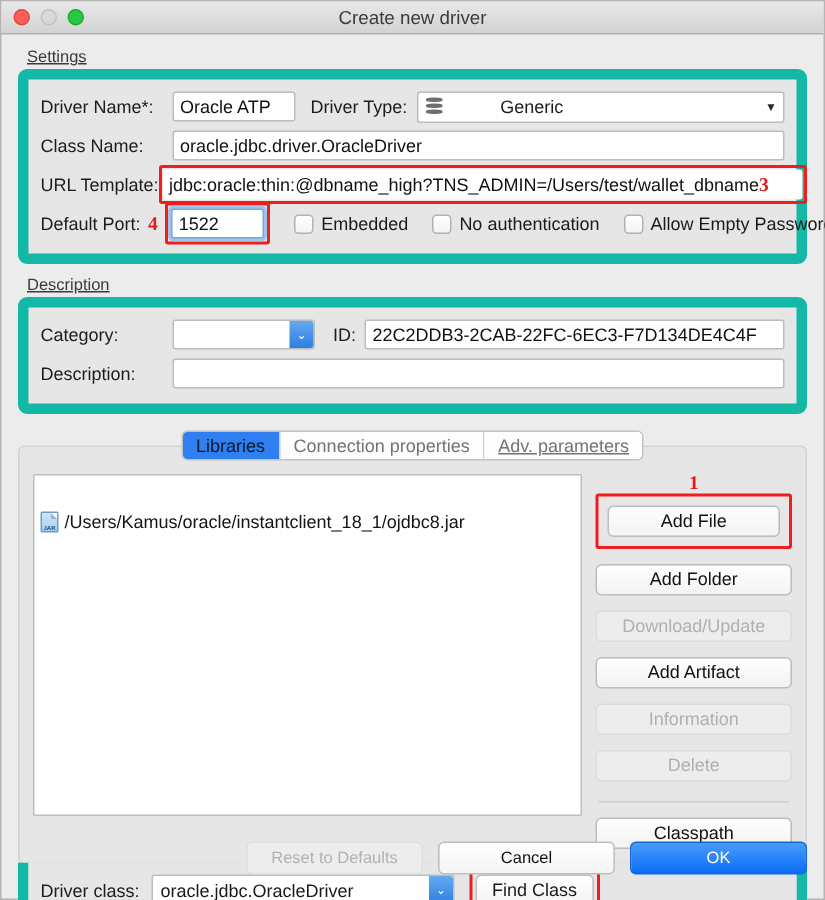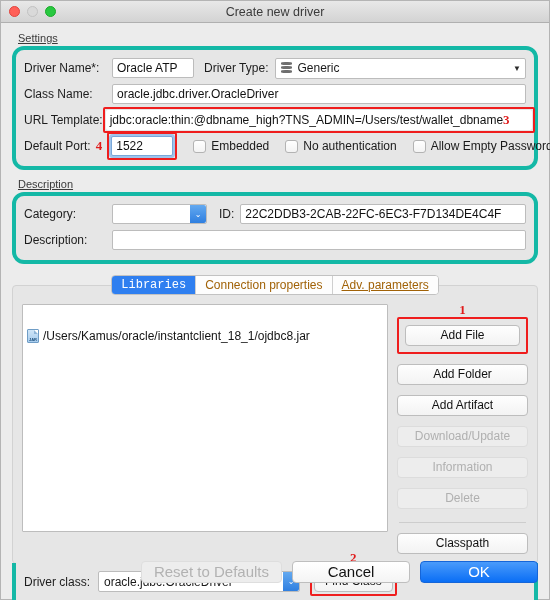--- a/index.html
+++ b/index.html
@@ -30,21 +30,21 @@
   .light.green { background:#28c840; border:1px solid #1aab29; }
   .title {
     position:absolute; left:0; right:0; text-align:center;
     font-size:12.5px; color:#3b3b3b; font-weight:400;
   }
 
   
   .content { padding:6px 11px 0 11px; }
   .grouplabel { font-size:11px; color:#3a3a3a; margin:3px 0 2px 6px;text-decoration:underline; }
   .groupbox {
-    background:#e6e6e6; border:4px solid #14b8a6; border-radius:12px;
+    background:#e6e6e6; border:7px solid #14b8a6; border-radius:6px;
     padding:7px 8px 9px 8px;
   }
 
   
   .row { display:flex; align-items:center; height:22px; margin-bottom:4px; }
   .row:last-child { margin-bottom:0; }
   .lbl { font-size:12px; color:#1c1c1c; white-space:nowrap; }
   .lbl.w1 { width:88px; }
 
   .tf {
@@ -53,21 +53,21 @@
     overflow:hidden; white-space:nowrap;
   }
   .tf.focus {
     border:1px solid #7aa7d8;
     box-shadow:0 0 0 2px #9ec4ec;
   }
 
   
   .combo {
     flex:1; height:21px; background:#fff; border:1px solid #bcbcbc; border-radius:2px;
-    display:flex; align-items:center; padding-left:5px; position:relative; font-size:12px;
+    display:flex; align-items:center; padding-left:5px; position:relative; font-size:12px;gap:33px;
   }
   .combo .arrowbox {
     position:absolute; right:0; top:0; bottom:0; width:16px;
     display:flex; align-items:center; justify-content:center;
     font-size:8px; color:#2b2b2b;
   }
   .dbicon { display:inline-block; width:11px; height:12px; margin-right:5px; position:relative; }
   .dbicon i {
     display:block; position:absolute; left:0; width:11px; height:2.5px;
     background:#6e6e6e; border-radius:40%;
@@ -104,25 +104,25 @@
     color:#fff; font-size:8px;
   }
 
   
   .tabstrip { display:flex; justify-content:center; margin-top:11px; }
   .tabs {
     display:flex; border:1px solid #c2c2c2; border-radius:4px;
     overflow:hidden; background:#fdfdfd; height:20px;
   }
   .tab {
-    padding:0 9px; font-size:12px; line-height:18px; color:#a16207;
+    padding:0 9px; font-size:12px; line-height:18px; color:#737373;
     background:#fdfdfd; border-right:1px solid #cfcfcf;
   }
   .tab:last-child { border-right:none;text-decoration:underline; }
-  .tab.active { background:#2f7ff0; color:#ffffff;font-family:Liberation Mono, monospace; }
+  .tab.active { background:#2f7ff0; color:#0f172a; }
 
   
   .libpanel {
     margin-top:-10px;
     background:#e6e6e6; border:1px solid #d2d2d2; border-radius:4px;
     padding:18px 9px 9px 9px;
     display:flex; gap:9px;
   }
   .listbox {
     flex:1; background:#fff; border:1px solid #bdbdbd; border-radius:1px;
@@ -169,21 +169,21 @@
     background:linear-gradient(to bottom,#fefefe,#f3f3f3);
     border:1px solid #bdbdbd; border-radius:4px;
   }
 
   
   .footer {
     display:flex; align-items:center; justify-content:flex-end;
     gap:10px; padding:0 11px; position:absolute; bottom:16px; right:0; left:0;
   }
   .fbtn {
-    height:22px; line-height:20px; font-size:15px; text-align:center;
+    height:22px; line-height:20px; font-size:11px; text-align:center;
     border-radius:4px; min-width:118px; padding:0 12px;
     background:linear-gradient(to bottom,#ffffff,#f4f4f4);
     border:1px solid #bebebe; color:#111;
   }
   .fbtn.disabled { color:#b2b2b2; background:#ededed; border-color:#dedede; }
   .fbtn.primary {
     background:linear-gradient(to bottom,#4a9bfb,#0a6ef5);
     border:1px solid #1565d8; color:#fff;
   }
 </style>
@@ -292,22 +292,22 @@
       </div>
 
       <div class="btncol">
         <div class="annoslot">
           <span class="anno">1</span>
         </div>
         <div class="redbox" style="padding:6px; margin-bottom:10px;">
           <div class="btn last">Add File</div>
         </div>
         <div class="btn">Add Folder</div>
+        <div class="btn disabled">Download/Update</div>
         <div class="btn">Add Artifact</div>
-        <div class="btn disabled">Download/Update</div>
         <div class="btn disabled">Information</div>
         <div class="btn disabled">Delete</div>
         <div class="sep"></div>
         <div class="btn last">Classpath</div>
       </div>
     </div>
 
     <div class="groupbox" style="margin-top:-1px; border-top:none; border-radius:0 0 4px 4px; padding-top:2px;">
       <div class="dcrow" style="margin-top:2px;">
         <span class="lbl">Driver class:</span>

